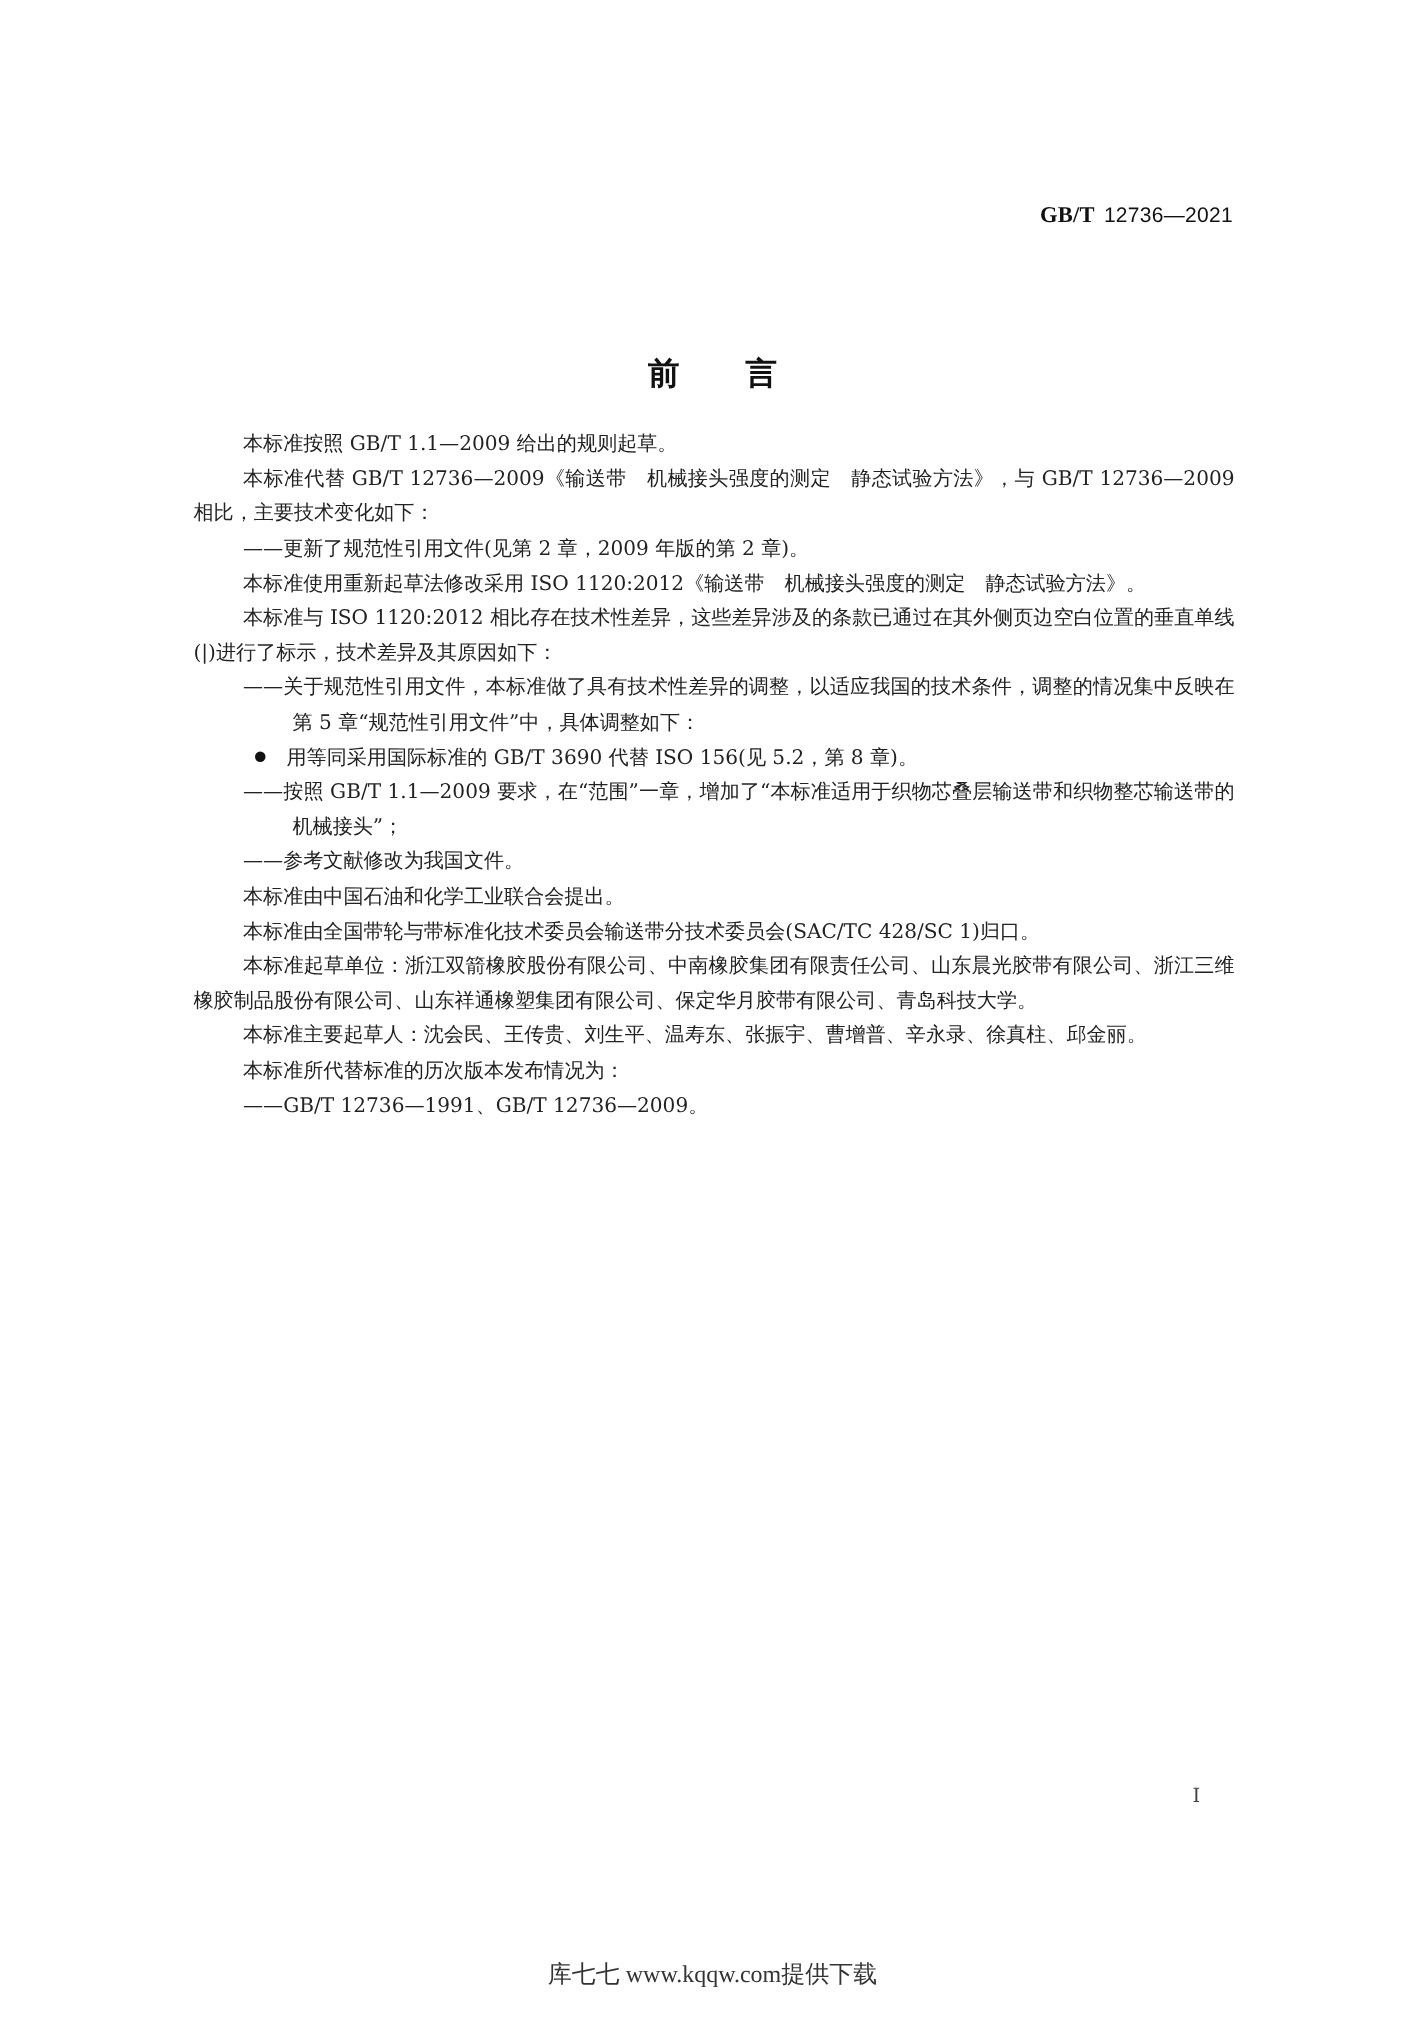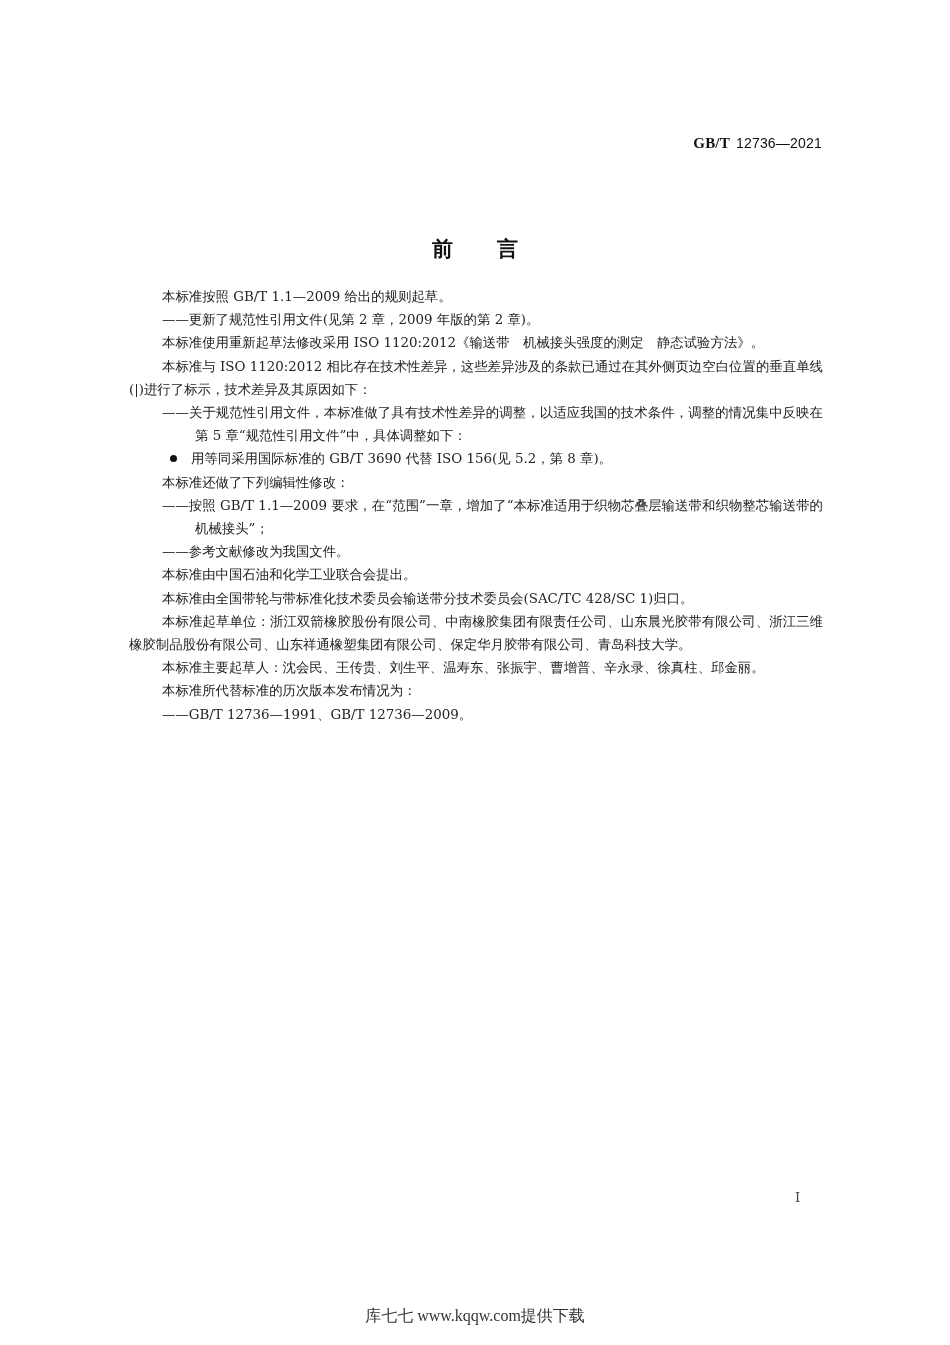--- a/index.html
+++ b/index.html
@@ -111,26 +111,26 @@
 <div class="std-code">
   <span class="prefix">GB/T</span><span class="num">12736—2021</span>
 </div>
 
 <div class="title">
   <span>前</span><span class="gap"></span><span>言</span>
 </div>
 
 <div class="body">
   <p class="p">本标准按照 GB/T 1.1—2009 给出的规则起草。</p>
+  <p class="p">本标准代替 GB/T 12736—2009《输送带　机械接头强度的测定　静态试验方法》，与 GB/T 12736—2009 相比，主要技术变化如下：</p>
   <p class="p dash">——更新了规范性引用文件(见第 2 章，2009 年版的第 2 章)。</p>
   <p class="p">本标准使用重新起草法修改采用 ISO 1120:2012《输送带　机械接头强度的测定　静态试验方法》。</p>
   <p class="p">本标准与 ISO 1120:2012 相比存在技术性差异，这些差异涉及的条款已通过在其外侧页边空白位置的垂直单线(|)进行了标示，技术差异及其原因如下：</p>
   <p class="p dash-wrap">——关于规范性引用文件，本标准做了具有技术性差异的调整，以适应我国的技术条件，调整的情况集中反映在第 5 章“规范性引用文件”中，具体调整如下：</p>
   <p class="p bullet"><span class="bullet-dot"></span><span>用等同采用国际标准的 GB/T 3690 代替 ISO 156(见 5.2，第 8 章)。</span></p>
-  <p class="p">本标准还做了下列编辑性修改：</p>
   <p class="p dash-wrap">——按照 GB/T 1.1—2009 要求，在“范围”一章，增加了“本标准适用于织物芯叠层输送带和织物整芯输送带的机械接头”；</p>
   <p class="p dash">——参考文献修改为我国文件。</p>
   <p class="p">本标准由中国石油和化学工业联合会提出。</p>
   <p class="p">本标准由全国带轮与带标准化技术委员会输送带分技术委员会(SAC/TC 428/SC 1)归口。</p>
   <p class="p">本标准起草单位：浙江双箭橡胶股份有限公司、中南橡胶集团有限责任公司、山东晨光胶带有限公司、浙江三维橡胶制品股份有限公司、山东祥通橡塑集团有限公司、保定华月胶带有限公司、青岛科技大学。</p>
   <p class="p">本标准主要起草人：沈会民、王传贵、刘生平、温寿东、张振宇、曹增普、辛永录、徐真柱、邱金丽。</p>
   <p class="p">本标准所代替标准的历次版本发布情况为：</p>
   <p class="p dash">——GB/T 12736—1991、GB/T 12736—2009。</p>
 </div>
 

